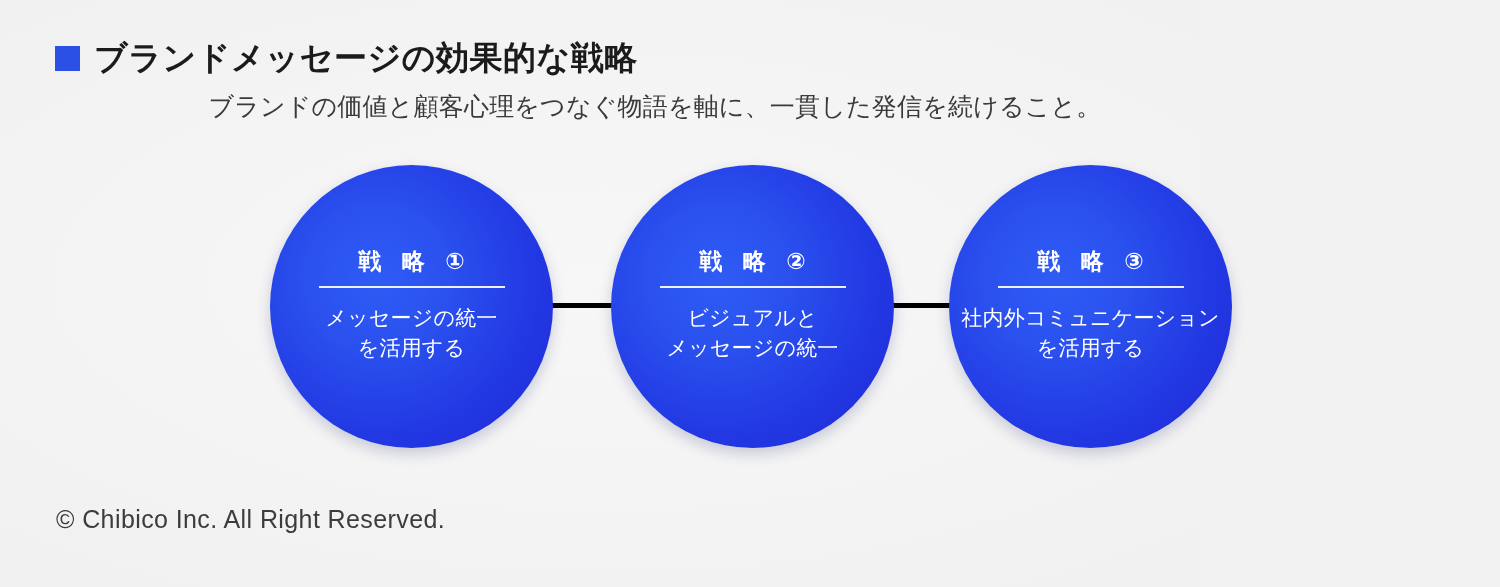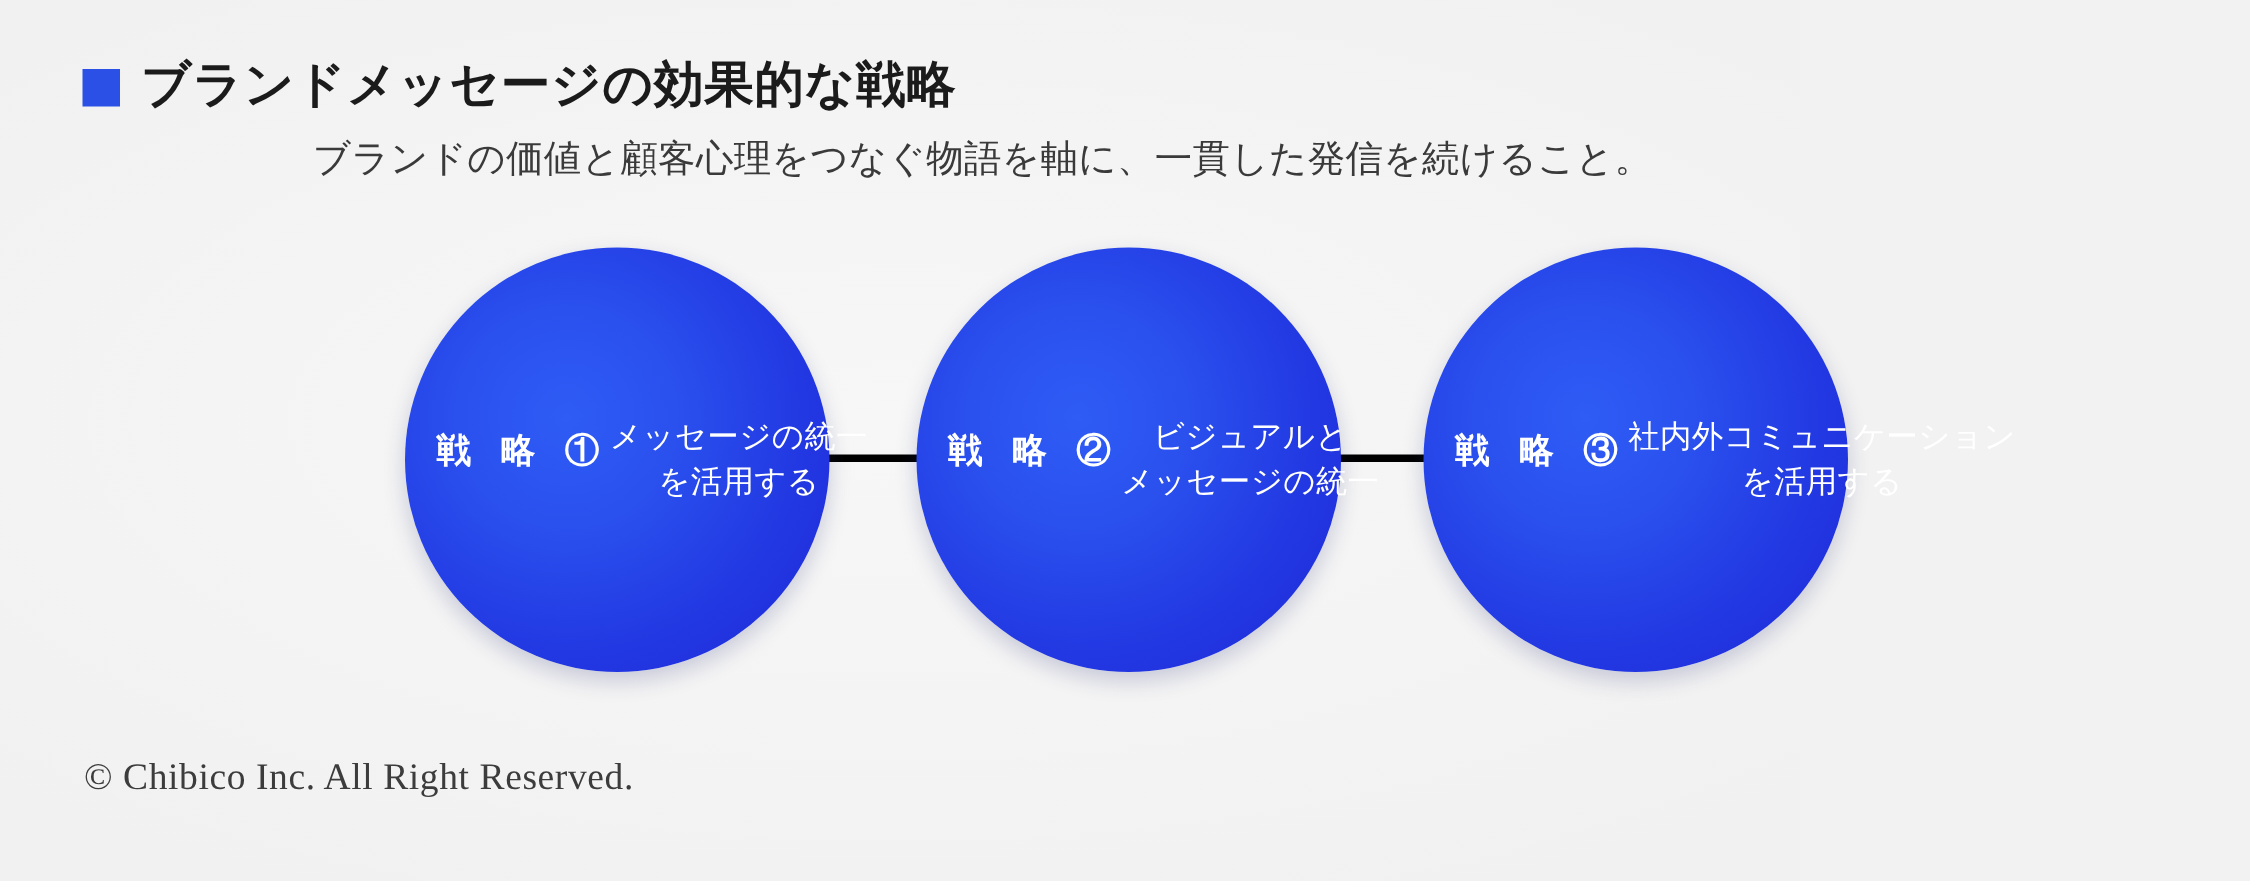--- a/index.html
+++ b/index.html
@@ -16,21 +16,20 @@
     -webkit-font-smoothing: antialiased;
   }
 
   .slide {
     position: relative;
     width: 1200px;
     height: 587px;
     background:
       radial-gradient(ellipse 70% 60% at 50% 48%, #f7f7f7 0%, #f4f4f4 55%, #f1f1f1 100%);
     box-sizing: border-box;
-    font-family: Liberation Serif, serif;
   }
 
   
   .header {
     position: absolute;
     left: 55px;
     top: 38px;
     width: 1200px;
   }
 
@@ -90,21 +89,23 @@
     position: absolute;
     width: 283px;
     height: 283px;
     top: 165px;
     border-radius: 50%;
     pointer-events: auto;
     background:
       radial-gradient(circle at 38% 40%, #2f5cf5 0%, #2a50ee 30%, #2238e2 65%, #1e27d6 100%);
     box-shadow: 0 6px 14px rgba(40, 50, 120, 0.22);
     display: flex;
+    flex-direction: column;
     align-items: center;
+    justify-content: center;
     box-sizing: border-box;
     padding: 0 14px;
   }
   .circle.n1 { left: 270px; }
   .circle.n2 { left: 611px; }
   .circle.n3 { left: 949px; }
 
   .circle-label {
     font-size: 23px;
     font-weight: bold;

